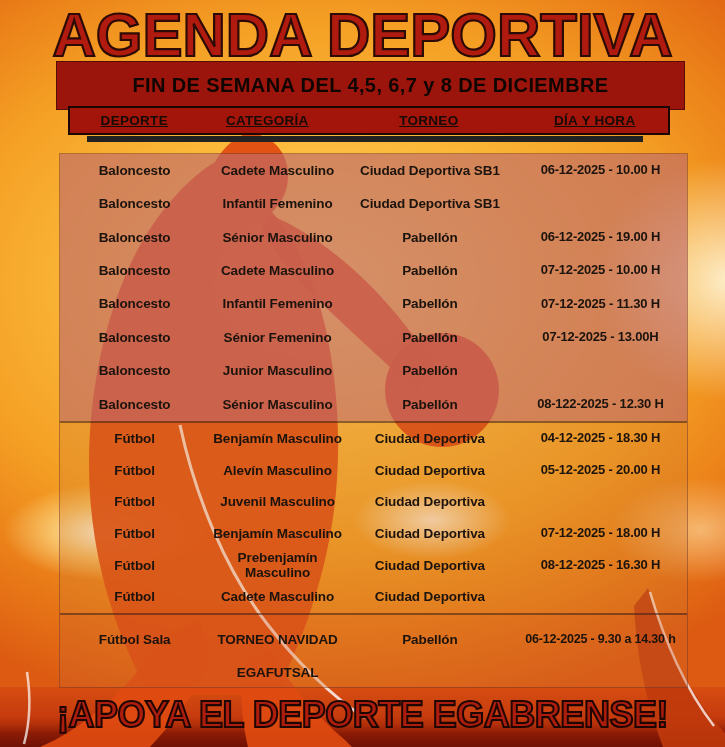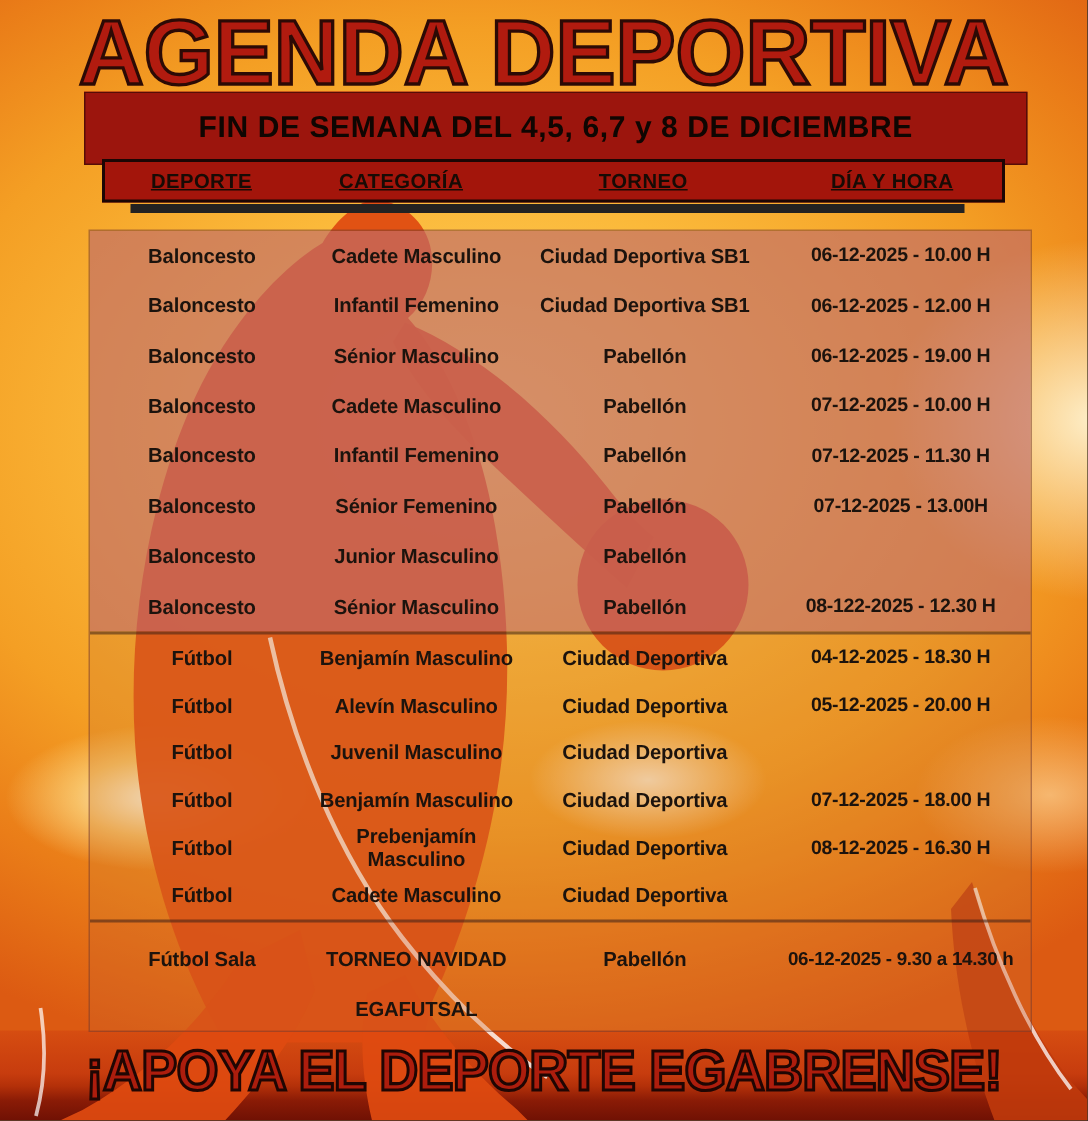--- a/index.html
+++ b/index.html
@@ -128,21 +128,20 @@
         <div class="row">
           <div class="cell c0">Baloncesto</div>
           <div class="cell c1">Cadete Masculino</div>
           <div class="cell c2">Ciudad Deportiva SB1</div>
           <div class="cell c3">06-12-2025 - 10.00 H</div>
         </div>
         <div class="row">
           <div class="cell c0">Baloncesto</div>
           <div class="cell c1">Infantil Femenino</div>
           <div class="cell c2">Ciudad Deportiva SB1</div>
-          <div class="cell c3">06-12-2025 - 12.00 H</div>
         </div>
         <div class="row">
           <div class="cell c0">Baloncesto</div>
           <div class="cell c1">Sénior Masculino</div>
           <div class="cell c2">Pabellón</div>
           <div class="cell c3">06-12-2025 - 19.00 H</div>
         </div>
         <div class="row">
           <div class="cell c0">Baloncesto</div>
           <div class="cell c1">Cadete Masculino</div>

